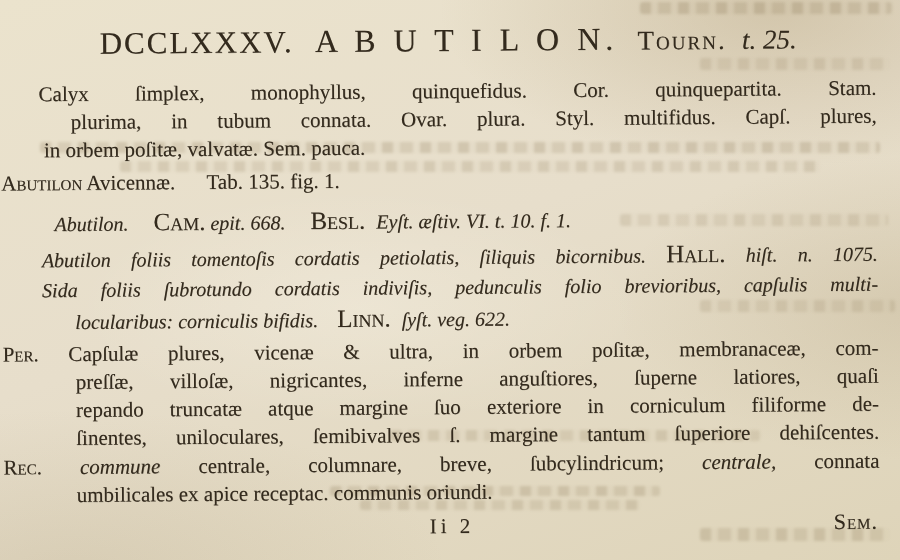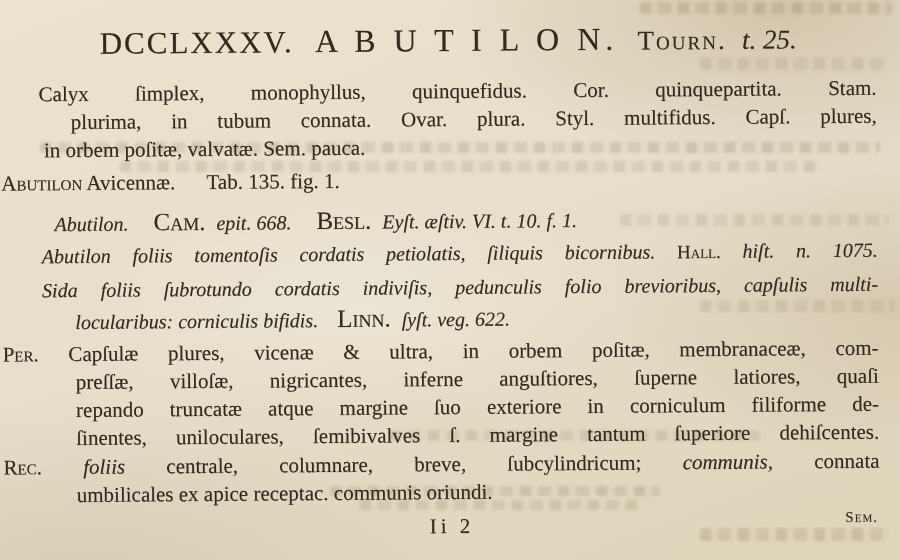--- a/index.html
+++ b/index.html
@@ -36,21 +36,21 @@
   .just{text-align:justify;text-align-last:justify;}
   .it{font-style:italic;}
   .sc{font-variant:small-caps;}
   .title-line{top:22px;left:0;right:0;text-align:center;white-space:nowrap;height:44px;}
   .t-num{font-size:31px;letter-spacing:2px;}
   .t-genus{font-size:32px;letter-spacing:5px;margin-left:16px;}
   .t-auth{font-size:27px;margin-left:14px;letter-spacing:2px;}
   .t-plate{font-size:27px;font-style:italic;margin-left:10px;}
   .syn{font-size:20px;}
   .footer-sig{top:514px;left:0;right:0;text-align:center;letter-spacing:4px;}
-  .footer-catch{top:512px;right:24px;font-size:15px;letter-spacing:1px;text-align:right;}
+  .footer-catch{top:512px;right:24px;font-size:22px;letter-spacing:1px;text-align:right;}
 </style>
 </head>
 <body>
 
 <div class="sheet">
 
   <div class="ghost" style="left:640px;top:2px;width:252px;height:12px;opacity:.5;"></div>
   <div class="ghost" style="left:700px;top:58px;width:190px;height:12px;opacity:.33;"></div>
   <div class="ghost" style="left:40px;top:142px;width:840px;height:11px;opacity:.45;"></div>
   <div class="ghost" style="left:120px;top:161px;width:700px;height:11px;opacity:.38;"></div>
@@ -76,51 +76,51 @@
 
     <div class="line" style="top:168px;left:2px;">
       <span class="sc">Abutilon</span>
       <span>Avicennæ.</span>
       <span style="margin-left:26px;">Tab. 135. fig. 1.</span>
     </div>
 
     <div class="line syn" style="top:206px;left:55px;">
       <span class="it">Abutilon.</span>
       <span class="sc" style="margin-left:20px;font-size:25px;">Cam.</span>
-      <span class="it" style="margin-left:6px;">epit. 668.</span>
+      <span class="it" style="">epit. 668.</span>
       <span class="sc" style="margin-left:20px;font-size:25px;">Besl.</span>
       <span class="it" style="margin-left:6px;">Eyſt. æſtiv. VI. t. 10. f. 1.</span>
     </div>
 
     <div class="line syn just" style="top:242px;left:42px;right:22px;">
       <span class="it">Abutilon foliis tomentoſis cordatis petiolatis, ſiliquis bicornibus.</span>
-      <span class="sc" style="font-size:19px;">Hall.</span>
+      <span class="sc" style="font-size:25px;">Hall.</span>
       <span class="it">hiſt. n. 1075.</span>
     </div>
 
     <div class="line syn it just" style="top:276px;left:42px;right:22px;">Sida foliis ſubrotundo cordatis indiviſis, pedunculis folio brevioribus, capſulis multi-</div>
     <div class="line syn" style="top:304px;left:75px;">
       <span class="it">locularibus: corniculis bifidis.</span>
       <span class="sc" style="margin-left:14px;font-size:25px;">Linn.</span>
       <span class="it" style="margin-left:6px;">ſyſt. veg. 622.</span>
     </div>
 
     <div class="line just" style="top:339px;left:2px;right:22px;">
       <span class="sc">Per.</span>
       <span>Capſulæ plures, vicenæ &amp; ultra, in orbem poſitæ, membranaceæ, com-</span>
     </div>
     <div class="line just" style="top:367px;left:75px;right:22px;">preſſæ, villoſæ, nigricantes, inferne anguſtiores, ſuperne latiores, quaſi</div>
     <div class="line just" style="top:395px;left:75px;right:22px;">repando truncatæ atque margine ſuo exteriore in corniculum filiforme de-</div>
     <div class="line just" style="top:423px;left:75px;right:22px;">ſinentes, uniloculares, ſemibivalves ſ. margine tantum ſuperiore dehiſcentes.</div>
 
     <div class="line just" style="top:452px;left:2px;right:22px;">
       <span class="sc">Rec.</span>
-      <span class="it">foliis</span>
+      <span class="it">commune</span>
       <span>centrale, columnare, breve, ſubcylindricum;</span>
-      <span class="it">communis,</span>
+      <span class="it">centrale,</span>
       <span>connata</span>
     </div>
     <div class="line" style="top:480px;left:75px;">umbilicales ex apice receptac. communis oriundi.</div>
 
     <div class="line footer-sig">Ii 2</div>
     <div class="line footer-catch sc">Sem.</div>
 
   </div>
 </div>
 

